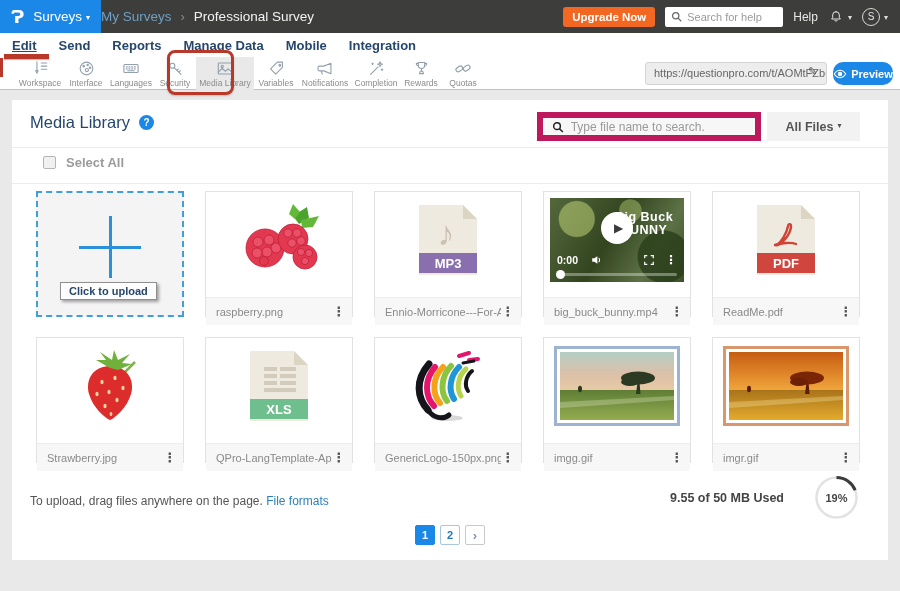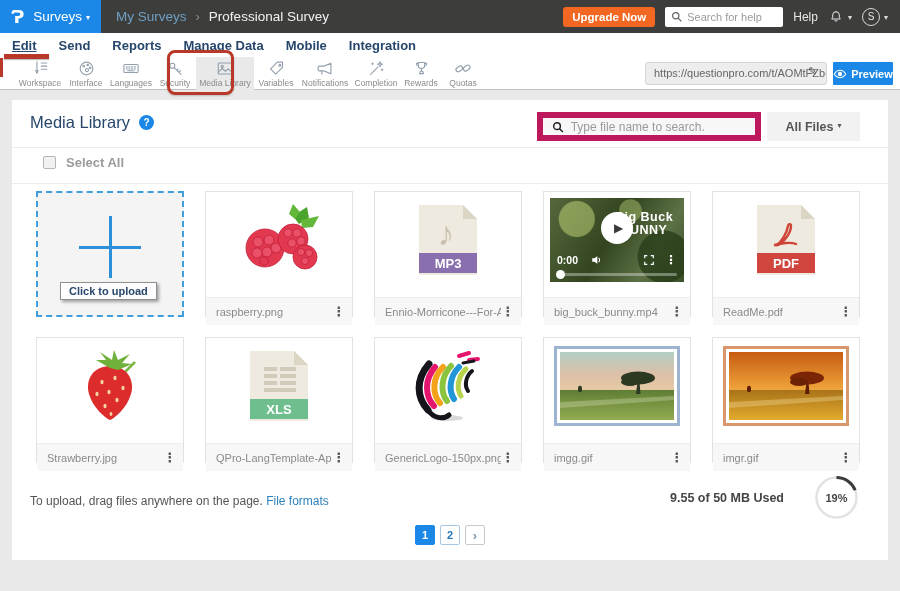--- a/index.html
+++ b/index.html
@@ -9,21 +9,21 @@
     background:#e9e9e9; position:relative; overflow:hidden; font-size:13px; color:#333;
   }
   svg { display:block; }
   .caret::after { content:"▾"; font-size:8px; margin-left:4px; position:relative; top:-1px; }
 
   
   .hdr { position:absolute; left:0; top:0; width:900px; height:33px; background:#3d3d3c; display:flex; align-items:center; z-index:3; }
   .logo-area { width:101px; height:33px; background:#1b87e6; display:flex; align-items:center; padding-left:11px; gap:9px; color:#fff; cursor:pointer; }
   .logo-glyph { font-family:"DejaVu Sans",sans-serif; font-size:17px; font-weight:bold; }
   .logo-prod { font-size:13.5px; }
-  .crumbs { display:flex; align-items:flex-end; margin-left:15px; font-size:13.5px; gap:9px; }
+  .crumbs { display:flex; align-items:flex-end; font-size:13.5px; gap:9px; }
   .crumb-parent { color:#6f9fc4; cursor:pointer; }
   .crumb-sep { color:#8a8a8a; font-size:13px; }
   .crumb-cur { color:#f2f2f2; }
   .hdr-right { margin-left:auto; display:flex; align-items:center; gap:10px; padding-right:12px; }
   .upgrade { background:#f26822; color:#fff; font-size:11.5px; font-weight:bold; padding:4px 9px; border-radius:3px; border:none; cursor:pointer; }
   .help-search { background:#fff; border-radius:2px; width:118px; height:20px; display:flex; align-items:center; padding:0 6px; gap:5px; }
   .help-search input { border:none; outline:none; width:88px; font-size:11px; background:transparent; color:#555; font-family:inherit; }
   .hdr-help { color:#e8e8e8; font-size:12px; cursor:pointer; }
   .bell-wrap, .avatar-wrap { display:flex; align-items:center; color:#ddd; cursor:pointer; }
   .avatar { width:18px; height:18px; border:1.5px solid #d8d8d8; border-radius:50%; color:#e5e5e5; font-size:10px; display:flex; align-items:center; justify-content:center; }
@@ -44,21 +44,21 @@
   
   .toolbar { position:absolute; left:0; top:57px; width:900px; height:33px; background:#fff; border-bottom:1px solid #c2c2c2; z-index:2; }
   .tools-row { position:absolute; left:16px; top:0; height:33px; display:flex; }
   .tool { display:flex; flex-direction:column; align-items:center; justify-content:flex-start; padding-top:2px; cursor:pointer; }
   .tool .ticon { height:18px; display:flex; align-items:center; }
   .tool .tlabel { font-size:8.5px; color:#8b8b8b; margin-top:1px; white-space:nowrap; }
   .tool.active { background:#e9e9e9; }
   .tool svg { stroke:#93a0ad; fill:none; stroke-width:1.4; stroke-linecap:round; stroke-linejoin:round; }
   .url-field { position:absolute; left:645px; top:5px; width:182px; height:23px; background:#ededed; border:1px solid #d4d4d4; border-radius:3px; font-size:11px; color:#666; line-height:21px; padding:0 20px 0 8px; white-space:nowrap; overflow:hidden; cursor:text; }
   .url-pencil { position:absolute; left:808px; top:8px; font-size:11px; color:#555; cursor:pointer; z-index:3;}
-  .preview-btn { position:absolute; left:833px; top:5px; width:60px; height:23px; background:#1b87e6; border:none; border-radius:1px; color:#fff; font-size:11px; font-weight:bold; display:flex; align-items:center; justify-content:center; gap:4px; cursor:pointer; font-family:inherit; }
+  .preview-btn { position:absolute; left:833px; top:5px; width:60px; height:23px; background:#1b87e6; border:none; border-radius:10px; color:#fff; font-size:11px; font-weight:bold; display:flex; align-items:center; justify-content:center; gap:4px; cursor:pointer; font-family:inherit; }
 
   
   .panel { position:absolute; left:12px; top:100px; width:876px; height:460px; background:#fff; }
   .pg-title { position:absolute; left:18px; top:13px; font-size:16.5px; color:#26466b; display:flex; align-items:center; gap:9px; }
   .help-dot { width:15px; height:15px; border-radius:50%; background:#1b87e6; color:#fff; font-size:10px; font-weight:bold; display:flex; align-items:center; justify-content:center; cursor:pointer; }
   .media-search { position:absolute; left:525px; top:12px; width:224px; height:29px; background:#f7f7f7; border:6px solid #be185d; display:flex; align-items:center; padding:0 9px; gap:7px; }
   .media-search input { border:none; outline:none; background:transparent; font-size:12px; color:#555; width:180px; font-family:inherit; }
   .media-search input::placeholder, .help-search input::placeholder { color:#9a9a9a; }
   .allfiles { position:absolute; left:755px; top:12px; width:93px; height:29px; background:#f2f2f2; border:none; font-size:12.5px; font-weight:bold; color:#555; display:flex; align-items:center; justify-content:center; cursor:pointer; font-family:inherit; }
   .divider { position:absolute; left:0; width:876px; height:1px; background:#ececec; }

